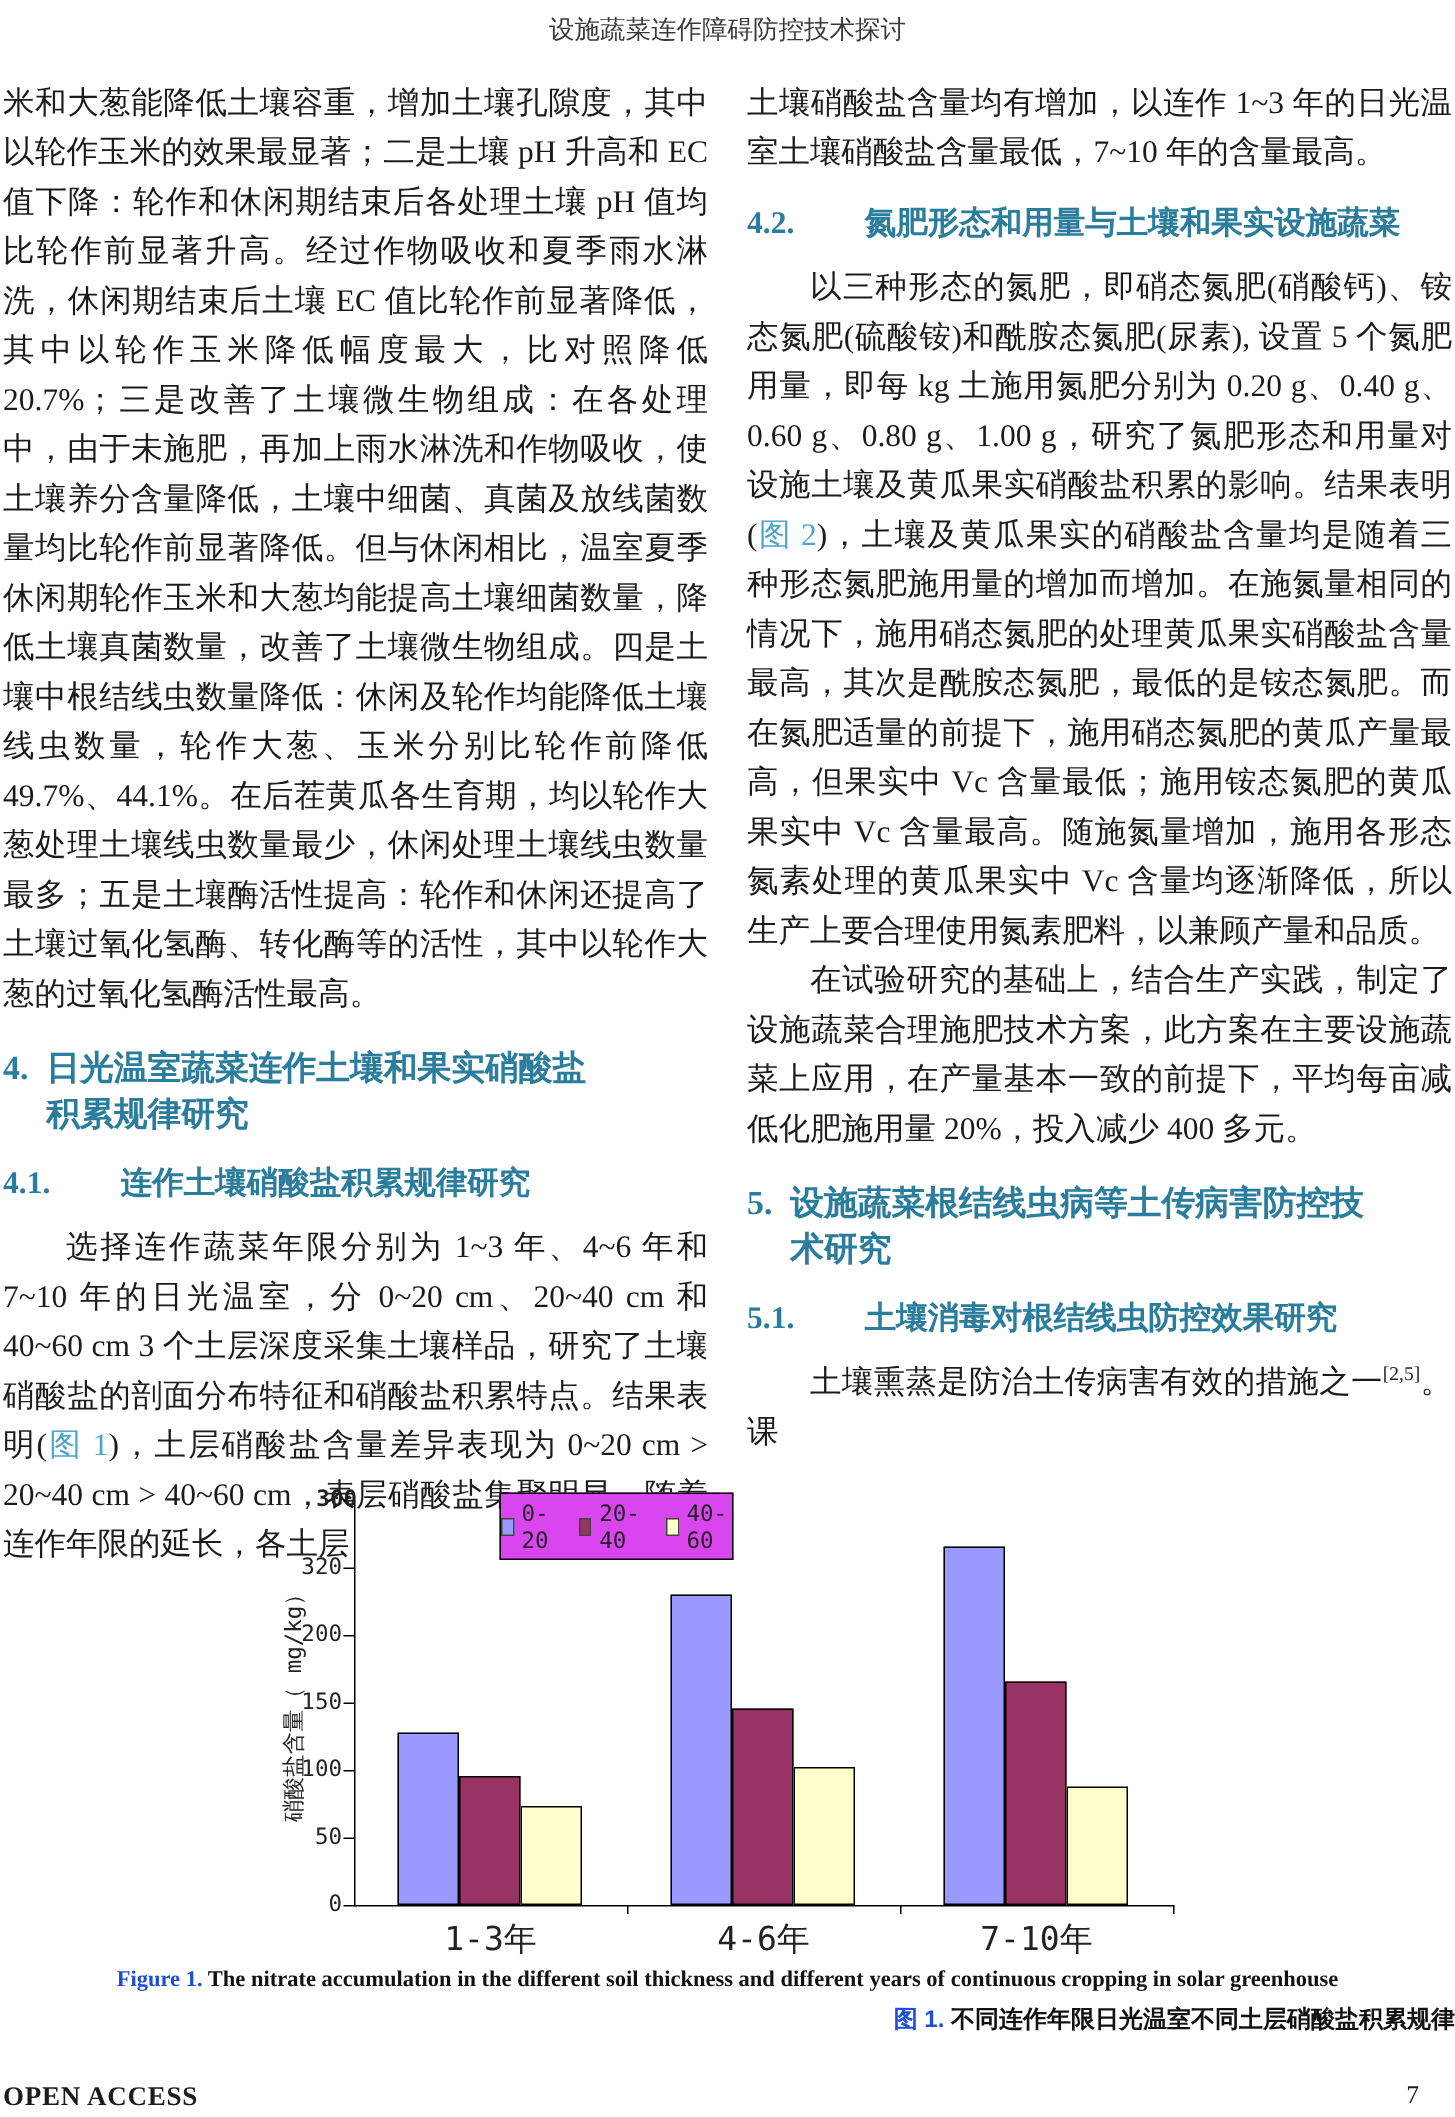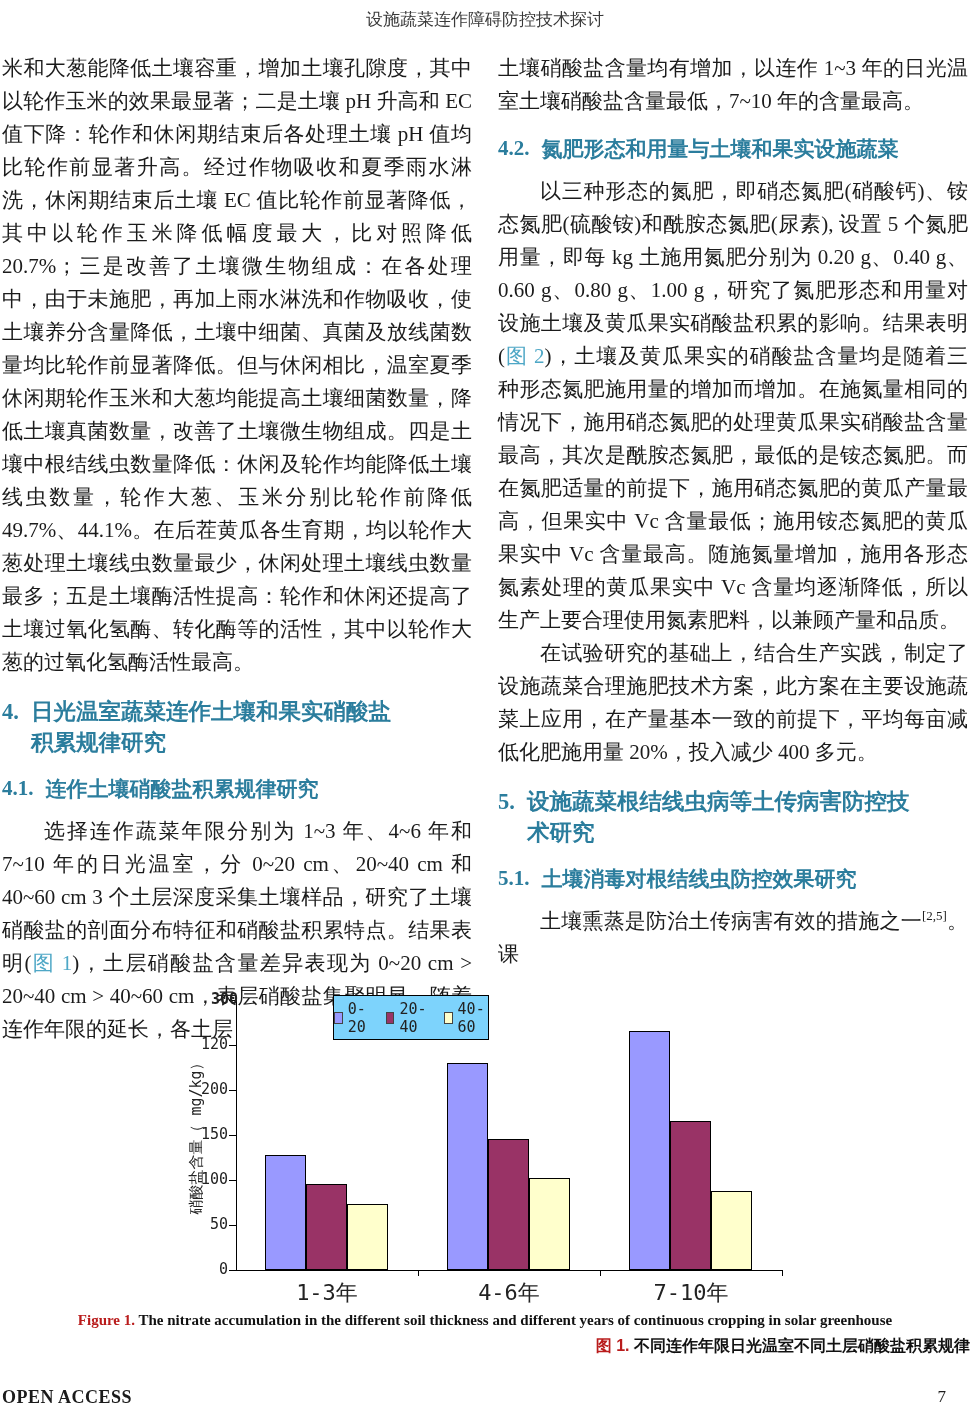--- a/index.html
+++ b/index.html
@@ -25,51 +25,52 @@
   .body-p.indent { text-indent:2em; }
   .h1 {
     display:flex; color:#2b7d9d; font-family:"Liberation Sans", sans-serif;
     font-weight:bold; font-size:22.5px; line-height:31px;
     margin:17px 0 10px 0;
   }
   .h2 {
     display:flex; color:#2b7d9d; font-family:"Liberation Sans", sans-serif;
     font-weight:bold; font-size:21px; line-height:29px;
     margin:16px 0 12px 0;
+    gap:35px;
   }
   .h-num { flex:0 0 auto; margin-right:12px; font-family:"Liberation Serif", serif; }
   .fig-link { color:#4ea7c6; cursor:pointer; }
   sup.cite { font-size:13px; line-height:0; }
   
   #chart { position:absolute; left:170px; top:982px; width:680px; height:330px; }
   #chart .abs { position:absolute; }
   #chart .axis { background:#000; }
   #chart .bar { border:1px solid #000; }
   #chart .ytick-label, #chart .xcat-label, #chart .legend-label, #chart .y-title {
     font-family:"DejaVu Sans Mono", monospace; font-size:15px; color:#222;
   }
   #chart .xcat-label { font-size:22px; }
   #chart .ytick-label { text-align:right; }
   #chart .legend-box {
-    border:1px solid #000; background:#7dd3fc;
+    border:1px solid #000; background:#d946ef;
     display:flex; align-items:center; justify-content:center; gap:14px;
   }
   #chart .legend-item { display:flex; align-items:center; gap:5px; }
   #chart .legend-swatch { width:12px; height:12px; border:1px solid #444; }
   .caption-en {
     position:absolute; top:1312px; left:0; width:100%; text-align:center;
     font-weight:bold; font-size:15px; color:#111;
   }
   .caption-zh {
     position:absolute; top:1336px; left:0; width:100%; text-align:right;
     font-weight:bold; font-size:16px; color:#111;
     font-family:"Liberation Sans", sans-serif;
     padding-left:19px;
   }
-  .cap-label { color:#b91c1c; font-weight:bold; }
+  .cap-label { color:#1d4ed8; font-weight:bold; }
   .footer {
     position:absolute; top:1387px; left:0; width:100%;
     display:flex; justify-content:space-between; padding:0 24px 0 2px;
   }
   .footer .oa { font-weight:bold; font-size:18px; letter-spacing:0.5px; }
   .footer .pn { font-size:17px; }
 </style>
 </head>
 <body>
 
@@ -136,21 +137,21 @@
       <div class="abs ytick-label" style="left: 14px; top: 278px; width: 44px;">0</div>
       <div class="abs axis" style="left: 59px; top: 243px; width: 7px; height: 1px;"></div>
       <div class="abs ytick-label" style="left: 14px; top: 233px; width: 44px;">50</div>
       <div class="abs axis" style="left: 59px; top: 198px; width: 7px; height: 1px;"></div>
       <div class="abs ytick-label" style="left: 14px; top: 188px; width: 44px;">100</div>
       <div class="abs axis" style="left: 59px; top: 153px; width: 7px; height: 1px;"></div>
       <div class="abs ytick-label" style="left: 14px; top: 143px; width: 44px;">150</div>
       <div class="abs axis" style="left: 59px; top: 108px; width: 7px; height: 1px;"></div>
       <div class="abs ytick-label" style="left: 14px; top: 98px; width: 44px;">200</div>
       <div class="abs axis" style="left: 59px; top: 63px; width: 7px; height: 1px;"></div>
-      <div class="abs ytick-label" style="left: 14px; top: 53px; width: 44px;">120</div>
+      <div class="abs ytick-label" style="left: 14px; top: 53px; width: 44px;">320</div>
       <div class="abs axis" style="left: 59px; top: 18px; width: 7px; height: 1px;"></div>
       <div class="abs ytick-label" style="left: 24px; top: 8px; width: 44px; font-weight: bold;">300</div>
       <div class="abs axis" style="left: 248px; top: 288px; width: 1px; height: 6px;"></div>
       <div class="abs axis" style="left: 430px; top: 288px; width: 1px; height: 6px;"></div>
       <div class="abs axis" style="left: 612px; top: 288px; width: 1px; height: 6px;"></div>
       <div class="abs bar" title="0-20 1-3年: 128" style="left: 95px; top: 173px; width: 41px; height: 115px; background: rgb(153, 153, 255);"></div>
       <div class="abs bar" title="20-40 1-3年: 95" style="left: 136px; top: 202px; width: 41px; height: 86px; background: rgb(153, 51, 102);"></div>
       <div class="abs bar" title="40-60 1-3年: 73" style="left: 177px; top: 222px; width: 41px; height: 66px; background: rgb(255, 255, 204);"></div>
       <div class="abs xcat-label" style="left: 66px; top: 296px; width: 182px; text-align: center;">1-3年</div>
       <div class="abs bar" title="0-20 4-6年: 230" style="left: 277px; top: 81px; width: 41px; height: 207px; background: rgb(153, 153, 255);"></div>

